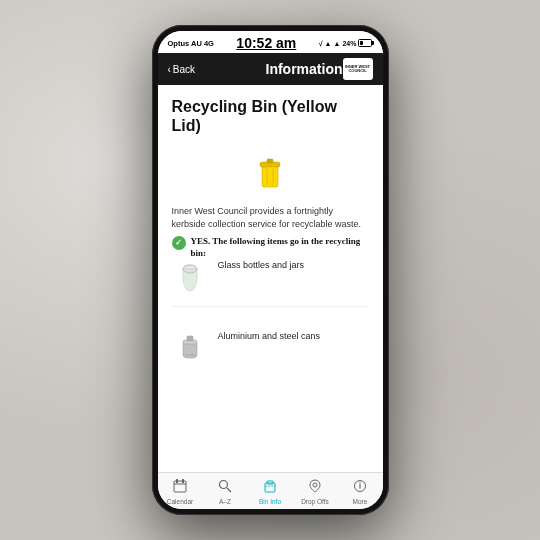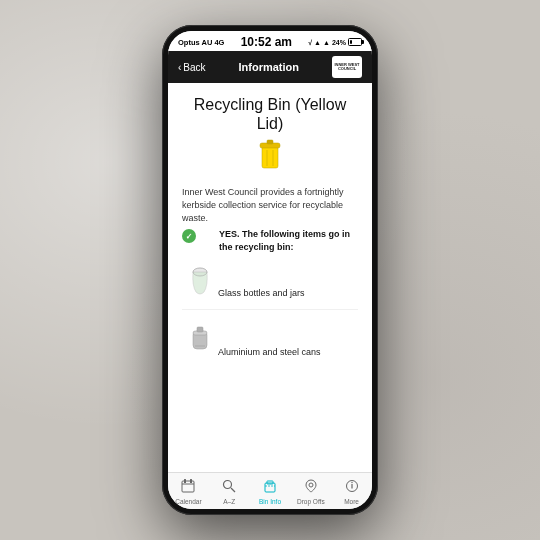--- a/index.html
+++ b/index.html
@@ -11,21 +11,21 @@
         radial-gradient(ellipse at 20% 30%, rgba(255,255,255,0.4) 0%, transparent 50%),
         radial-gradient(ellipse at 80% 70%, rgba(180,175,170,0.5) 0%, transparent 50%);
       display: flex;
       align-items: center;
       justify-content: center;
       font-family: -apple-system, BlinkMacSystemFont, 'Helvetica Neue', sans-serif;
       overflow: hidden;
     }
 
     .phone-outer {
-      width: 216px;
+      width: 237px;
       height: 490px;
       background: #111;
       border-radius: 30px;
       padding: 6px;
       box-shadow: 
         0 20px 60px rgba(0,0,0,0.6),
         inset 0 0 0 1px #333;
       position: relative;
     }
 
@@ -46,21 +46,21 @@
       display: flex;
       align-items: center;
       justify-content: space-between;
       font-size: 8px;
       font-weight: 600;
       color: #000;
       flex-shrink: 0;
     }
 
     .status-left { font-size: 7.5px; }
-    .status-center { font-size: 12px; font-weight: 700; }
+    .status-center { font-size: 14px; font-weight: 700; text-decoration: underline; }
     .status-right {
       display: flex;
       align-items: center;
       gap: 2px;
       font-size: 7px;
     }
 
     .battery-icon {
       width: 14px;
       height: 8px;
@@ -102,23 +102,23 @@
       display: flex;
       align-items: center;
       color: #fff;
       font-size: 10px;
       gap: 2px;
       cursor: pointer;
     }
 
     .nav-title {
       flex: 1;
-      text-align: center;
+      text-align: right;
       color: #fff;
-      font-size: 11px;
+      font-size: 14px;
       font-weight: 600;
     }
 
     .council-logo {
       width: 30px;
       height: 22px;
       background: #fff;
       border-radius: 3px;
       display: flex;
       align-items: center;
@@ -133,44 +133,43 @@
     
     .content {
       flex: 1;
       overflow-y: auto;
       background: #fff;
       padding: 12px 14px 8px;
     }
 
     .page-title {
       font-size: 16px;
-      font-weight: 400;
-      text-align: center;
+      font-weight: 700;
       color: #111;
-      margin-bottom: 3px;
+      margin-bottom: 20px;
       line-height: 1.2;
     }
 
     .bin-icon-container {
       text-align: center;
       margin-bottom: 8px;
     }
 
     .description {
       font-size: 9px;
       color: #333;
       line-height: 1.4;
       margin-bottom: 4px;
     }
 
     .yes-header {
       display: flex;
       align-items: flex-start;
-      gap: 23px;
-      margin-bottom: 10px;
+      gap: 5px;
+      font-family: Liberation Serif, serif;
     }
 
     .check-circle {
       width: 14px;
       height: 14px;
       background: #4CAF50;
       border-radius: 50%;
       display: flex;
       align-items: center;
       justify-content: center;
@@ -187,22 +186,23 @@
 
     .yes-text {
       font-size: 9px;
       font-weight: 700;
       color: #111;
       line-height: 1.4;
     }
 
     .recycling-item {
       display: flex;
-      align-items: flex-end;
-      margin-bottom: 12px;
+      align-items: flex-start;
+      gap: 10px;
+      margin-bottom: 24px;
       padding-bottom: 10px;
       border-bottom: 1px solid #f0f0f0;
     }
 
     .recycling-item:last-child {
       border-bottom: none;
     }
 
     .item-image {
       width: 36px;

